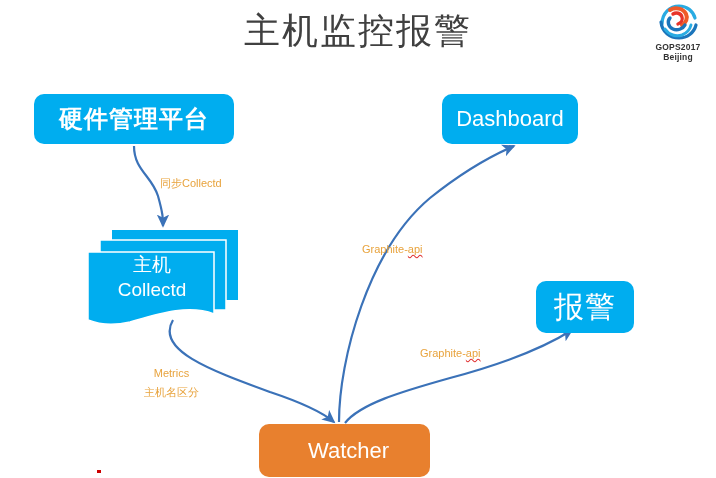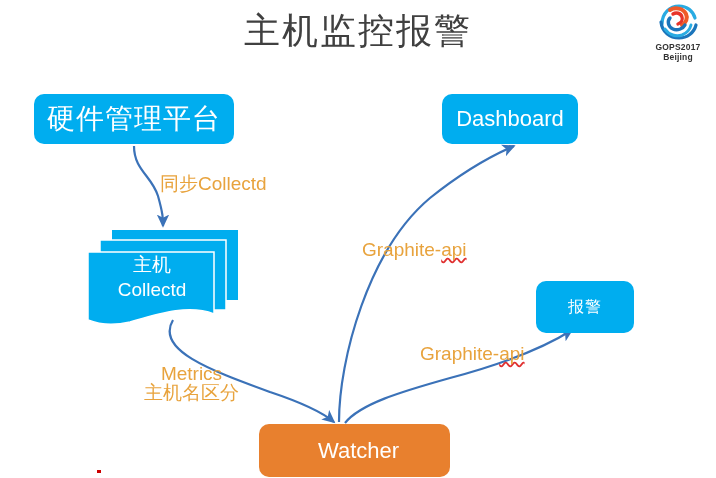--- a/index.html
+++ b/index.html
@@ -67,37 +67,38 @@
     text-align: center;
     font-weight: 400;
     box-sizing: border-box;
   }
   .node-blue { background: #00ADEF; }
   .node-orange { background: #E8802E; }
 
   #node-hardware {
     left: 34px; top: 94px;
     width: 200px; height: 50px;
-    font-size: 28px;
+    font-size: 24px;
     letter-spacing: 1px;
+    font-weight: bold;
   }
   #node-dashboard {
     left: 442px; top: 94px;
     width: 136px; height: 50px;
     font-size: 22px;
   }
   #node-alert {
     left: 536px; top: 281px;
     width: 98px; height: 52px;
-    font-size: 16px;
+    font-size: 30px;
     letter-spacing: 1px;
   }
   #node-watcher {
     left: 259px; top: 424px;
-    width: 191px; height: 53px;
+    width: 171px; height: 53px;
     font-size: 22px;
     padding-left: 8px;
   }
 
   
   #stack-collectd {
     position: absolute;
     left: 88px;
     top: 228px;
     width: 150px;
@@ -127,21 +128,21 @@
     left: 0; top: 0;
     width: 716px;
     height: 478px;
     pointer-events: none;
   }
 
   
   .edge-label {
     position: absolute;
     color: #E8A33D;
-    font-size: 19px;
+    font-size: 11px;
     line-height: 19px;
     white-space: pre-line;
   }
   #label-sync      { left: 160px; top: 174px; }
   #label-graphite-1{ left: 362px; top: 240px; }
   #label-graphite-2{ left: 420px; top: 344px; }
   #label-metrics   { left: 144px; top: 364px; text-align: center; }
 
   .misspell {
     text-decoration: underline wavy #E03030;

